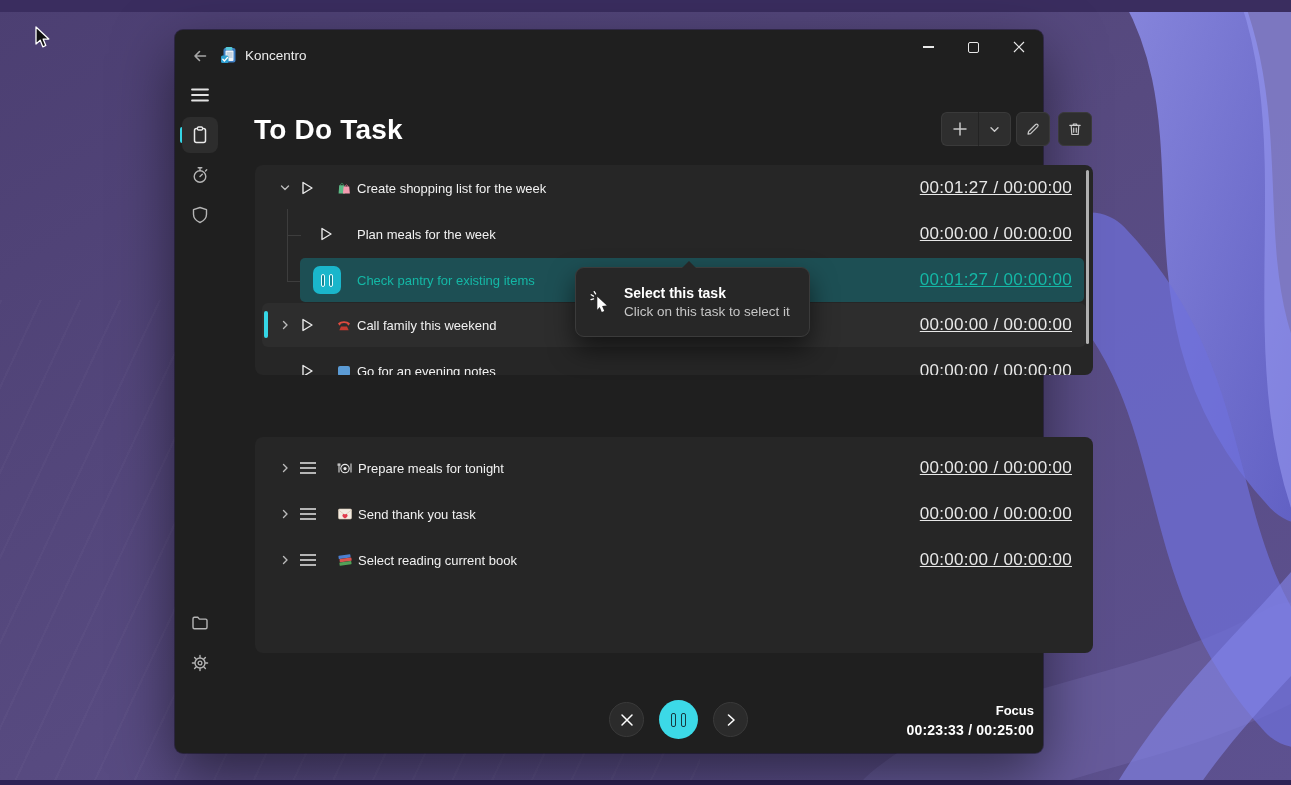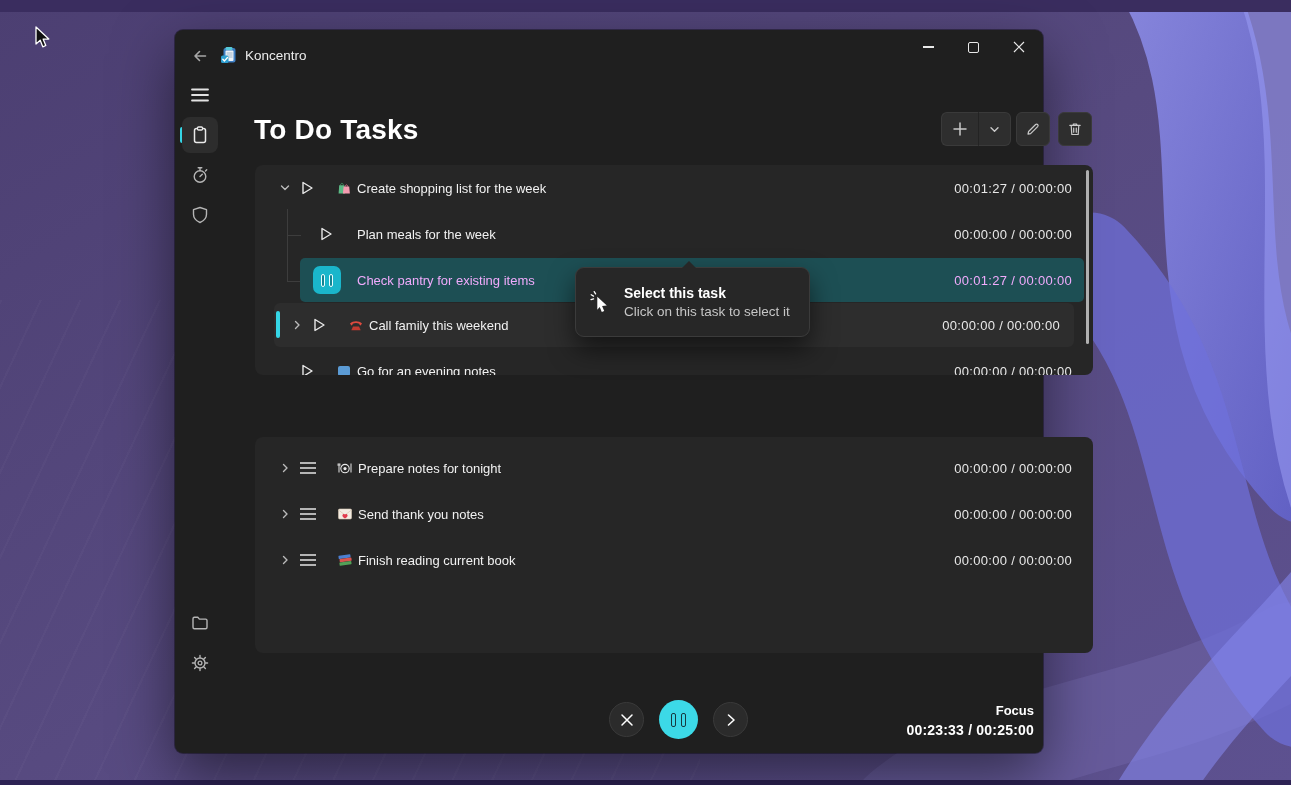--- a/index.html
+++ b/index.html
@@ -59,28 +59,28 @@
   .todo-panel { top:135px; height:210px; }
   .done-panel { top:407px; height:216px; padding-top:8px; }
 
   .trow { height:46px; display:flex; align-items:center; padding:0 21px 0 24px; position:relative; }
   .cell-chev  { width:12px; margin-right:7px; display:flex; flex:none; }
   .done-panel .cell-chev { margin-right:8px; }
   .cell-play  { width:18px; margin-right:20px; display:flex; flex:none; }
   .cell-ham   { width:18px; margin-right:20px; display:flex; flex:none; }
   .cell-emoji { width:16px; margin-right:5px; display:flex; flex:none; }
   .t-title { font-size:13px; color:#f1f1f1; white-space:nowrap; }
-  .t-time  { margin-left:auto; font-size:13px; color:#e8e8e8; letter-spacing:.3px; flex:none; }
+  .t-time  { margin-left:auto; font-size:17px; color:#e8e8e8; letter-spacing:.3px; flex:none;text-decoration:underline; }
 
   .sub { margin-left:45px; margin-right:9px; padding:0 12px 0 13px; }
   .sub .cell-play { margin:0 22px 0 4px; }
   .sub.selected { background:#1d4f54; border-radius:5px; height:44px; margin-top:1px; margin-bottom:1px; }
-  .sub.selected .t-title, .sub.selected .t-time { color:#f0abfc; }
-
-  .hovered { background:#2d2d2d; border-radius:6px; margin:1px 19px; height:44px; padding:0 14px 0 17px;align-items:center; }
+  .sub.selected .t-title, .sub.selected .t-time { color:#14b8a6; }
+
+  .hovered { background:#2d2d2d; border-radius:6px; margin:1px 7px; height:44px; padding:0 14px 0 17px;align-items:center; }
   .accent-bar { position:absolute; left:2px; top:8px; width:3.5px; height:27px; border-radius:2px; background:#35d6e6; }
 
   .pausebtn { width:28px; height:28px; border-radius:7px; background:#1ab6cb; margin-right:16px;
               display:flex; align-items:center; justify-content:center; gap:4px; flex:none; }
   .pausebtn i { display:block; width:4px; height:13px; border:1.5px solid #eafdff; border-radius:2px;
                 background:rgba(8,70,80,.45); }
 
   .tree-v { position:absolute; left:32px; top:44px; width:1px; height:72px; background:#3d3d3d; }
   .tree-h { position:absolute; left:32px; width:14px; height:1px; background:#3d3d3d; }
   .th1{ top:70px } .th2{ top:116px }
@@ -204,21 +204,21 @@
     </svg>
   </span>
   <span class="sbi sb-gear">
     <svg width="20" height="20" viewBox="0 0 20 20">
       <circle cx="10" cy="10" r="5" fill="none" stroke="#b5b5b5" stroke-width="1.4"></circle>
       <circle cx="10" cy="10" r="1.9" fill="none" stroke="#b5b5b5" stroke-width="1.3"></circle>
       <path d="M10 2.4v2.1M10 15.5v2.1M2.4 10h2.1M15.5 10h2.1M4.6 4.6l1.5 1.5M13.9 13.9l1.5 1.5M15.4 4.6l-1.5 1.5M6.1 13.9l-1.5 1.5" stroke="#b5b5b5" stroke-width="1.4" stroke-linecap="round"></path>
     </svg>
   </span>
 
-  <div class="h1 h-todo">To Do Tasks</div>
+  <div class="h1 h-todo">To Do Task</div>
   <span class="tbtn tb-add">
     <svg width="16" height="16" viewBox="0 0 16 16">
       <path d="M8 2v12M2 8h12" stroke="#c9c9c9" stroke-width="1.5" stroke-linecap="round"></path>
     </svg>
   </span>
   <span class="tbtn tb-addv">
     <svg width="11" height="11" viewBox="0 0 11 11">
       <path d="M2 3.8 L5.5 7.3 L9 3.8" fill="none" stroke="#c9c9c9" stroke-width="1.4" stroke-linecap="round" stroke-linejoin="round"></path>
     </svg>
   </span>
@@ -345,21 +345,21 @@
             <path d="M1 2h16M1 7h16M1 12h16" stroke="#b5b5b5" stroke-width="1.8"></path>
           </svg>
       </span>
       <span class="cell-emoji">
         <svg width="16" height="16" viewBox="0 0 16 16">
           <circle cx="8" cy="8.6" r="4.2" fill="none" stroke="#e8e8e8" stroke-width="1.1"></circle>
           <circle cx="8" cy="8.6" r="1.6" fill="#e8e8e8"></circle>
           <path d="M2 3.5v9M14 3.5v9M1.1 3.5v2.3M2.9 3.5v2.3" stroke="#e8e8e8" stroke-width="1"></path>
         </svg>
       </span>
-      <span class="t-title">Prepare notes for tonight</span>
+      <span class="t-title">Prepare meals for tonight</span>
       <span class="t-time">00:00:00 / 00:00:00</span>
     </div>
 
     <div class="trow">
       <span class="cell-chev">
         <svg width="12" height="12" viewBox="0 0 12 12">
             <path d="M4.5 2.5 L8 6 L4.5 9.5" fill="none" stroke="#bbb" stroke-width="1.4" stroke-linecap="round" stroke-linejoin="round"></path>
           </svg>
       </span>
       <span class="cell-ham">
@@ -367,21 +367,21 @@
             <path d="M1 2h16M1 7h16M1 12h16" stroke="#b5b5b5" stroke-width="1.8"></path>
           </svg>
       </span>
       <span class="cell-emoji">
         <svg width="16" height="16" viewBox="0 0 16 16">
           <rect x="1.5" y="3" width="13" height="10" rx="1.2" fill="#f3ece2" stroke="#d8c9b5" stroke-width=".6"></rect>
           <path d="M1.5 4l6.5 5 6.5-5" fill="none" stroke="#d8c9b5" stroke-width=".8"></path>
           <path d="M8 12.6c-1.8-1.2-2.6-2.2-2.6-3.2 0-.9.7-1.5 1.5-1.5.5 0 .9.2 1.1.6.2-.4.6-.6 1.1-.6.8 0 1.5.6 1.5 1.5 0 1-.8 2-2.6 3.2z" fill="#e23d4f"></path>
         </svg>
       </span>
-      <span class="t-title">Send thank you notes</span>
+      <span class="t-title">Send thank you task</span>
       <span class="t-time">00:00:00 / 00:00:00</span>
     </div>
 
     <div class="trow">
       <span class="cell-chev">
         <svg width="12" height="12" viewBox="0 0 12 12">
             <path d="M4.5 2.5 L8 6 L4.5 9.5" fill="none" stroke="#bbb" stroke-width="1.4" stroke-linecap="round" stroke-linejoin="round"></path>
           </svg>
       </span>
       <span class="cell-ham">
@@ -391,21 +391,21 @@
       </span>
       <span class="cell-emoji">
         <svg width="16" height="16" viewBox="0 0 16 16">
           <g transform="rotate(-8 8 8)">
             <rect x="2" y="3" width="12" height="3.2" rx=".6" fill="#4c7fd0"></rect>
             <rect x="2.6" y="6.4" width="12" height="3.2" rx=".6" fill="#d9544f"></rect>
             <rect x="2" y="9.8" width="12" height="3.2" rx=".6" fill="#53a158"></rect>
           </g>
         </svg>
       </span>
-      <span class="t-title">Finish reading current book</span>
+      <span class="t-title">Select reading current book</span>
       <span class="t-time">00:00:00 / 00:00:00</span>
     </div>
   </div>
 
   <span class="fbtn f-x">
     <svg width="14" height="14" viewBox="0 0 14 14">
       <path d="M2 2 L12 12 M12 2 L2 12" stroke="#fff" stroke-width="1.5" stroke-linecap="round"></path>
     </svg>
   </span>
   <span class="f-pause">

